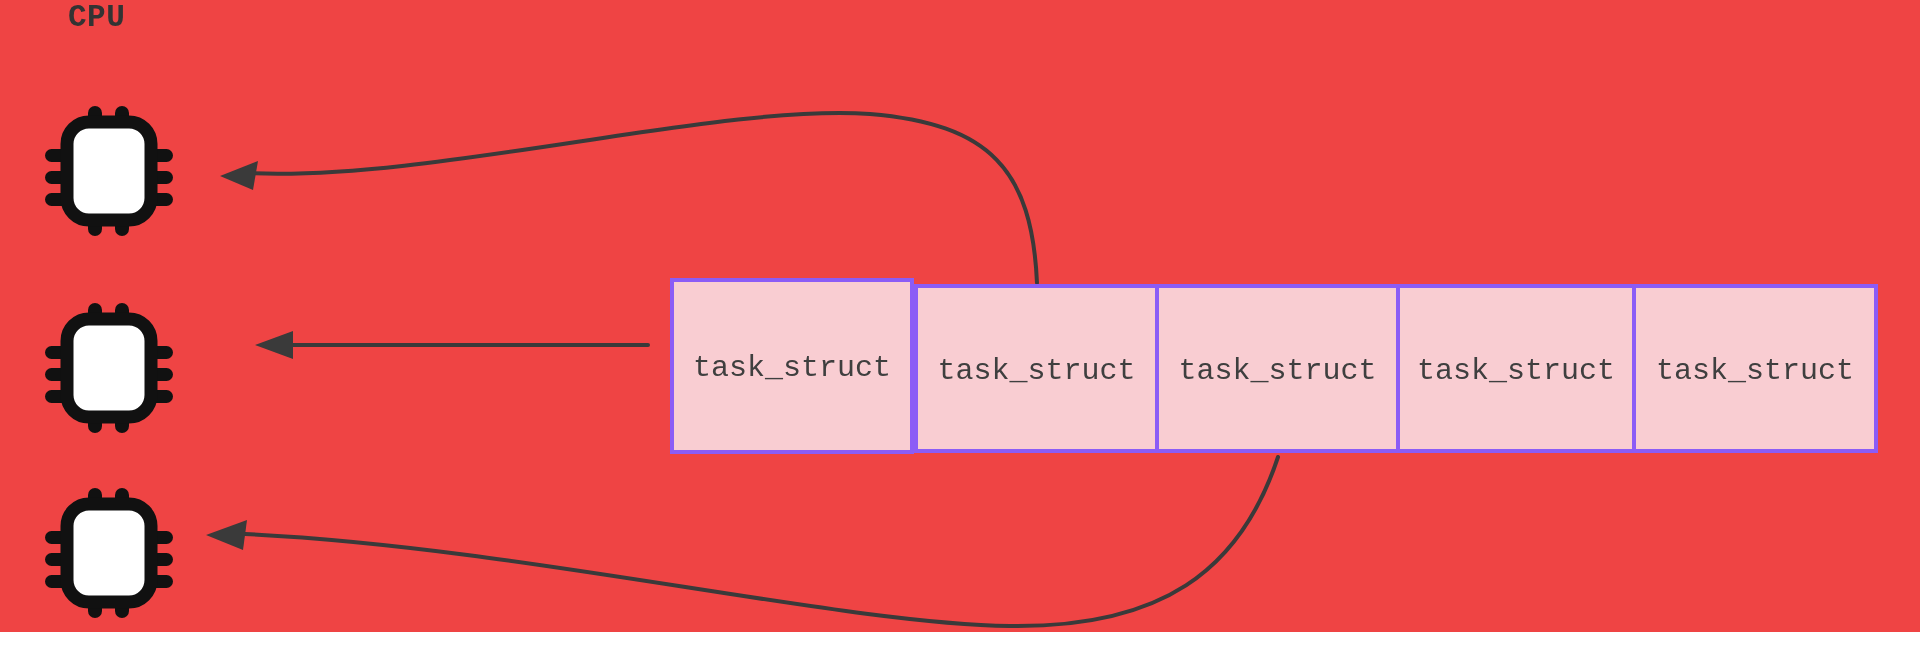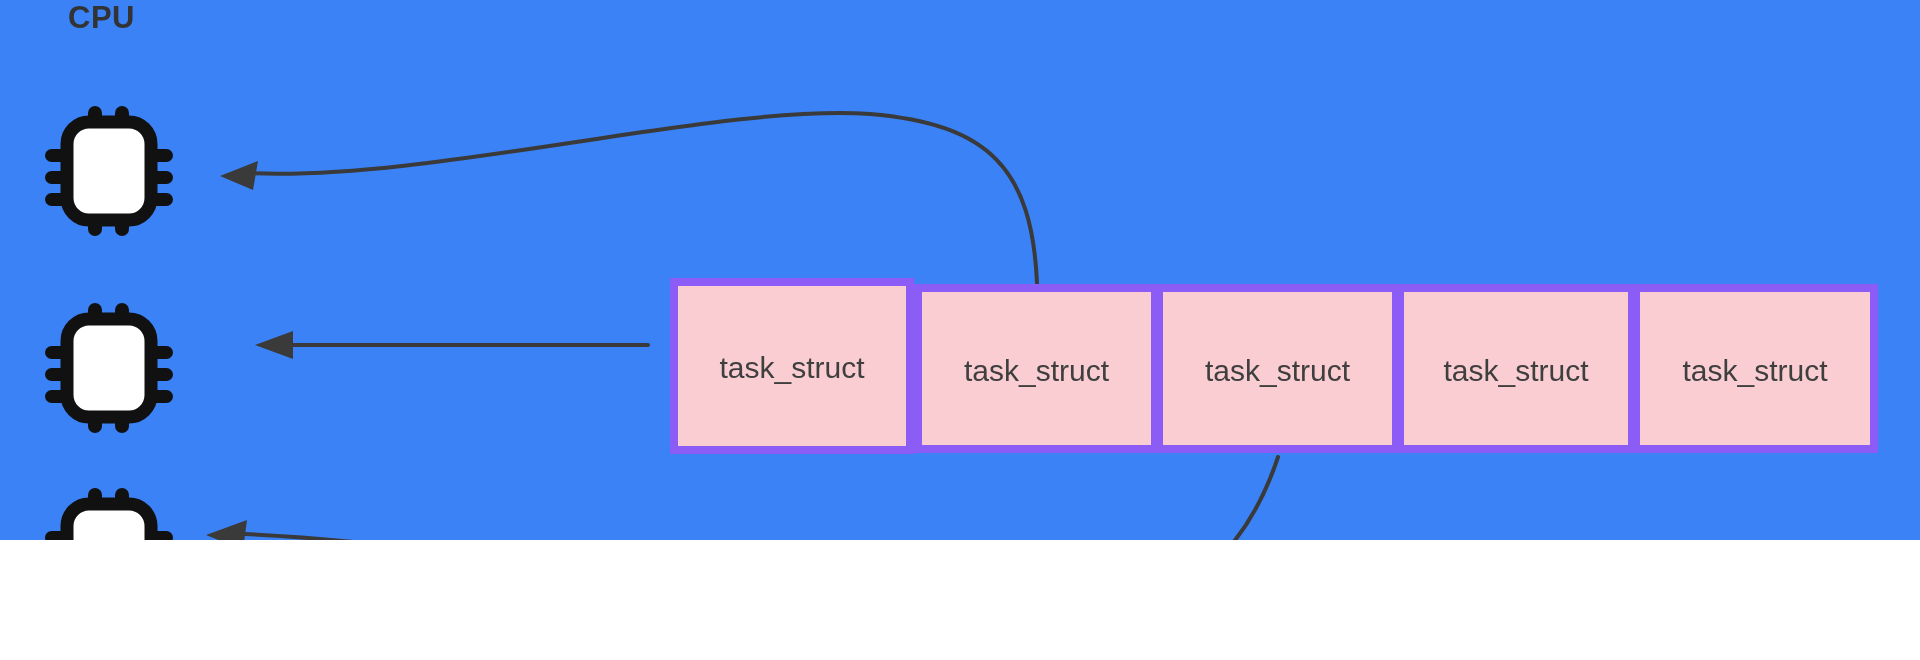--- a/index.html
+++ b/index.html
@@ -4,23 +4,24 @@
 <style>
   html, body {
     margin: 0;
     padding: 0;
     background: #ffffff;
     font-family: "Liberation Sans", "DejaVu Sans", sans-serif;
   }
   .canvas {
     position: relative;
     width: 1920px;
-    height: 540px;
-    background: #3b82f6;
+    height: 632px;
+    background: #ef4444;
     overflow: hidden;
+    font-family: Liberation Mono, monospace;
   }
   .page-title {
     position: absolute;
     left: 68px;
     top: 0px;
     font-size: 31px;
     font-weight: bold;
     color: #333333;
     letter-spacing: 0.5px;
   }
@@ -38,21 +39,21 @@
     left: 0;
     top: 0;
     width: 1920px;
     height: 660px;
     pointer-events: none;
   }
   .task-box {
     position: absolute;
     box-sizing: border-box;
     background: #f9cdd2;
-    border: 8px solid #8b5cf6;
+    border: 4px solid #8b5cf6;
     display: flex;
     align-items: center;
     justify-content: center;
     font-size: 30px;
     color: #3f3f3f;
   }
   .task-box .task-label { transform: translateY(2px); }
   .task-box.b1 { left: 670px; top: 278px; width: 244px; height: 176px; z-index: 3; }
   .task-box.b2 { left: 914px; top: 284px; width: 245px; height: 169px; z-index: 2; }
   .task-box.b3 { left: 1155px; top: 284px; width: 245px; height: 169px; z-index: 1; }

